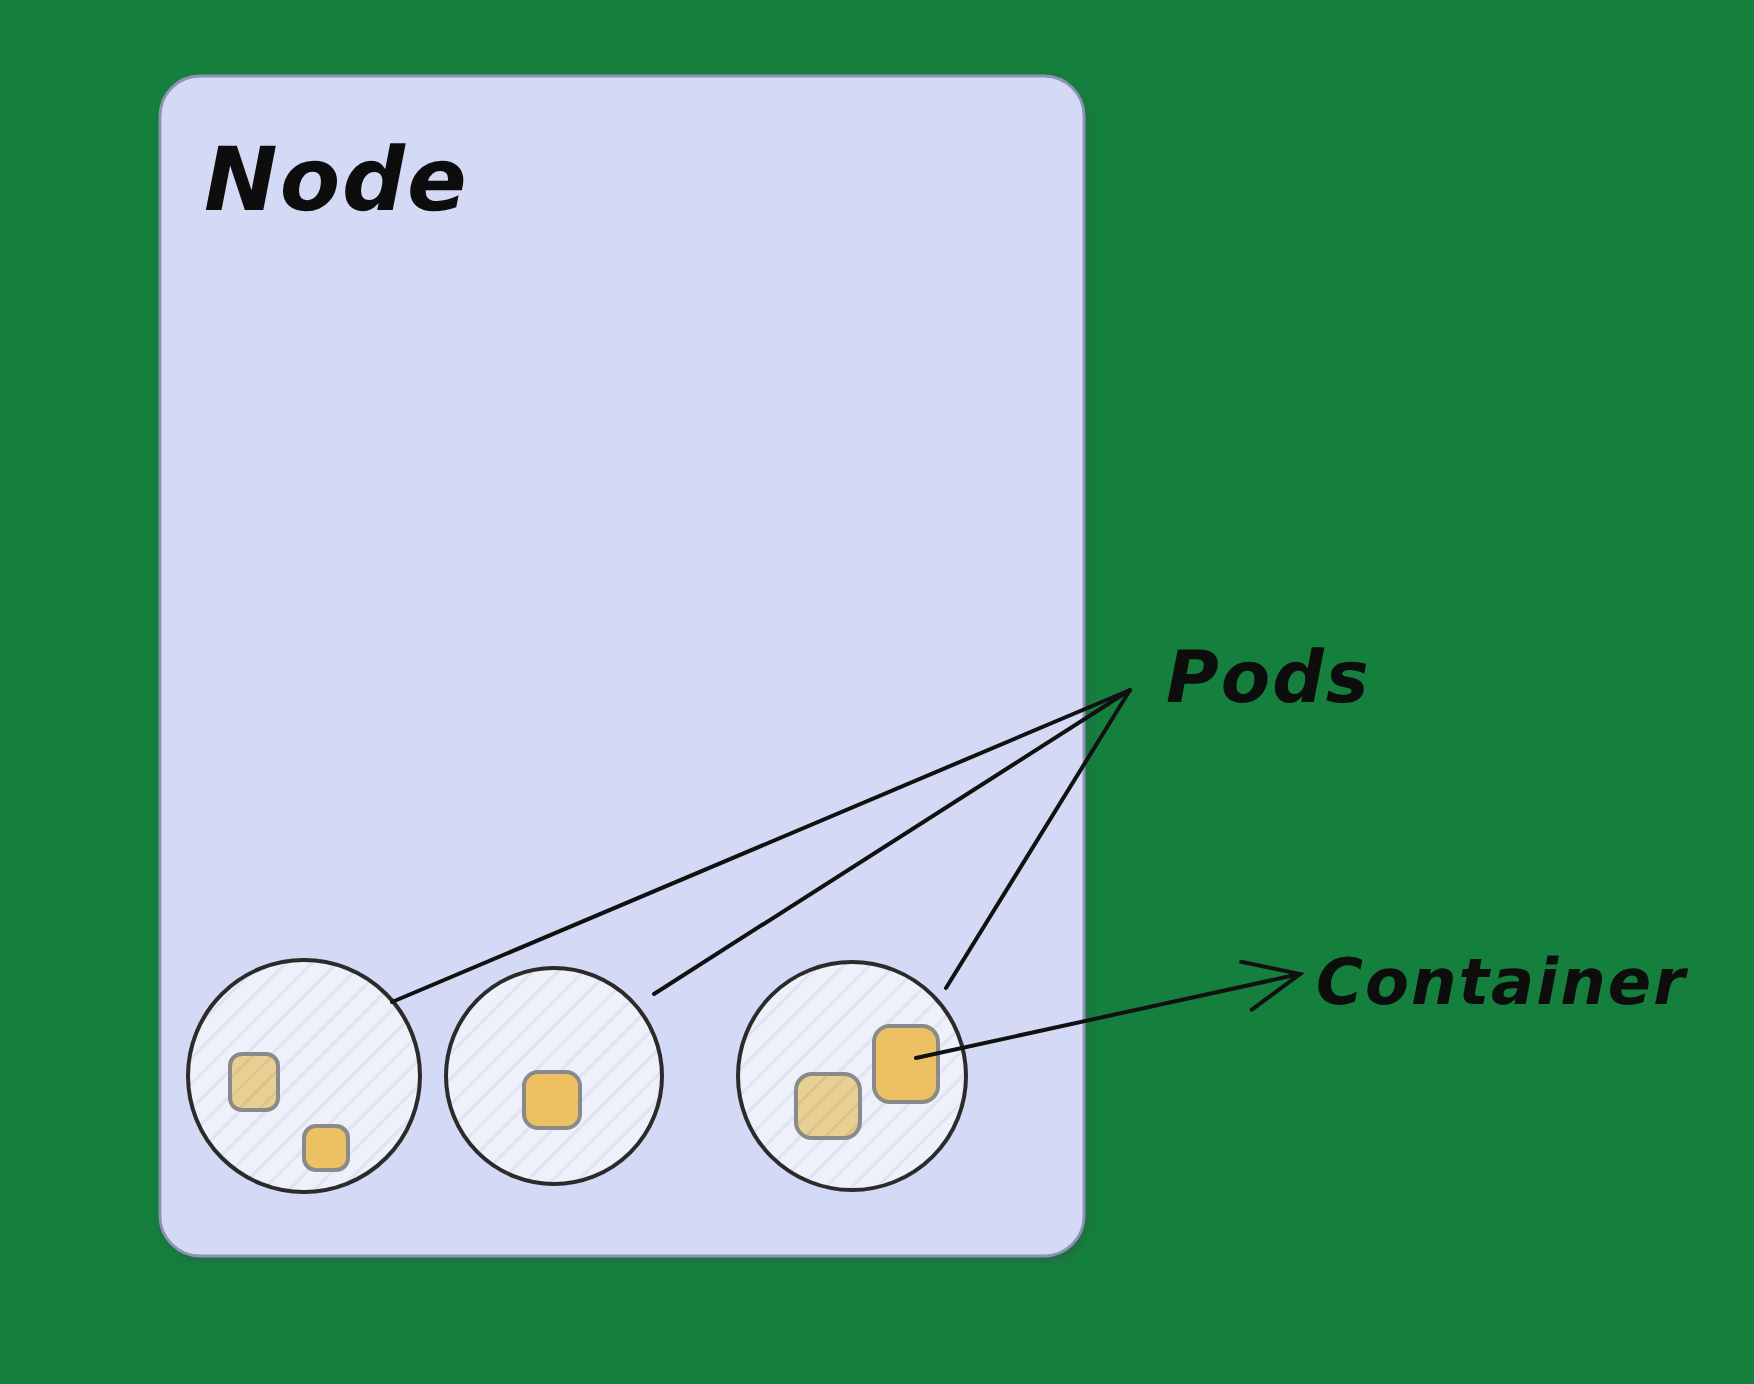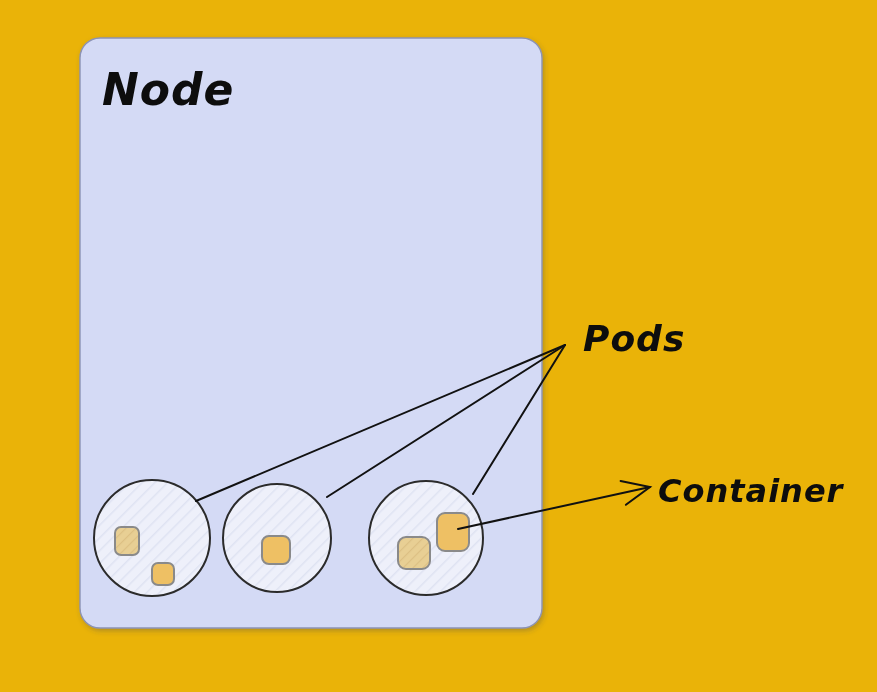--- a/index.html
+++ b/index.html
@@ -32,21 +32,21 @@
     font-family: "DejaVu Sans", sans-serif;
     font-weight: 700;
     font-style: italic;
     fill: #0d0d0d;
     letter-spacing: 1px;
   }
 </style>
 </head>
 <body style="background: rgb(248, 249, 251);">
 
-<div id="canvas-root" style="background: #eab308;">
+<div id="canvas-root" style="background: #15803d;">
 
   <svg id="diagram-svg" viewBox="0 0 877 692" xmlns="http://www.w3.org/2000/svg">
 
     <defs>
 
       <pattern id="podHatch" width="9" height="9" patternUnits="userSpaceOnUse" patternTransform="rotate(45)">
         <rect width="9" height="9" fill="#eef0fa"></rect>
         <line x1="0" y1="0" x2="0" y2="9" stroke="#dfe3f2" stroke-width="3"></line>
       </pattern>
 

